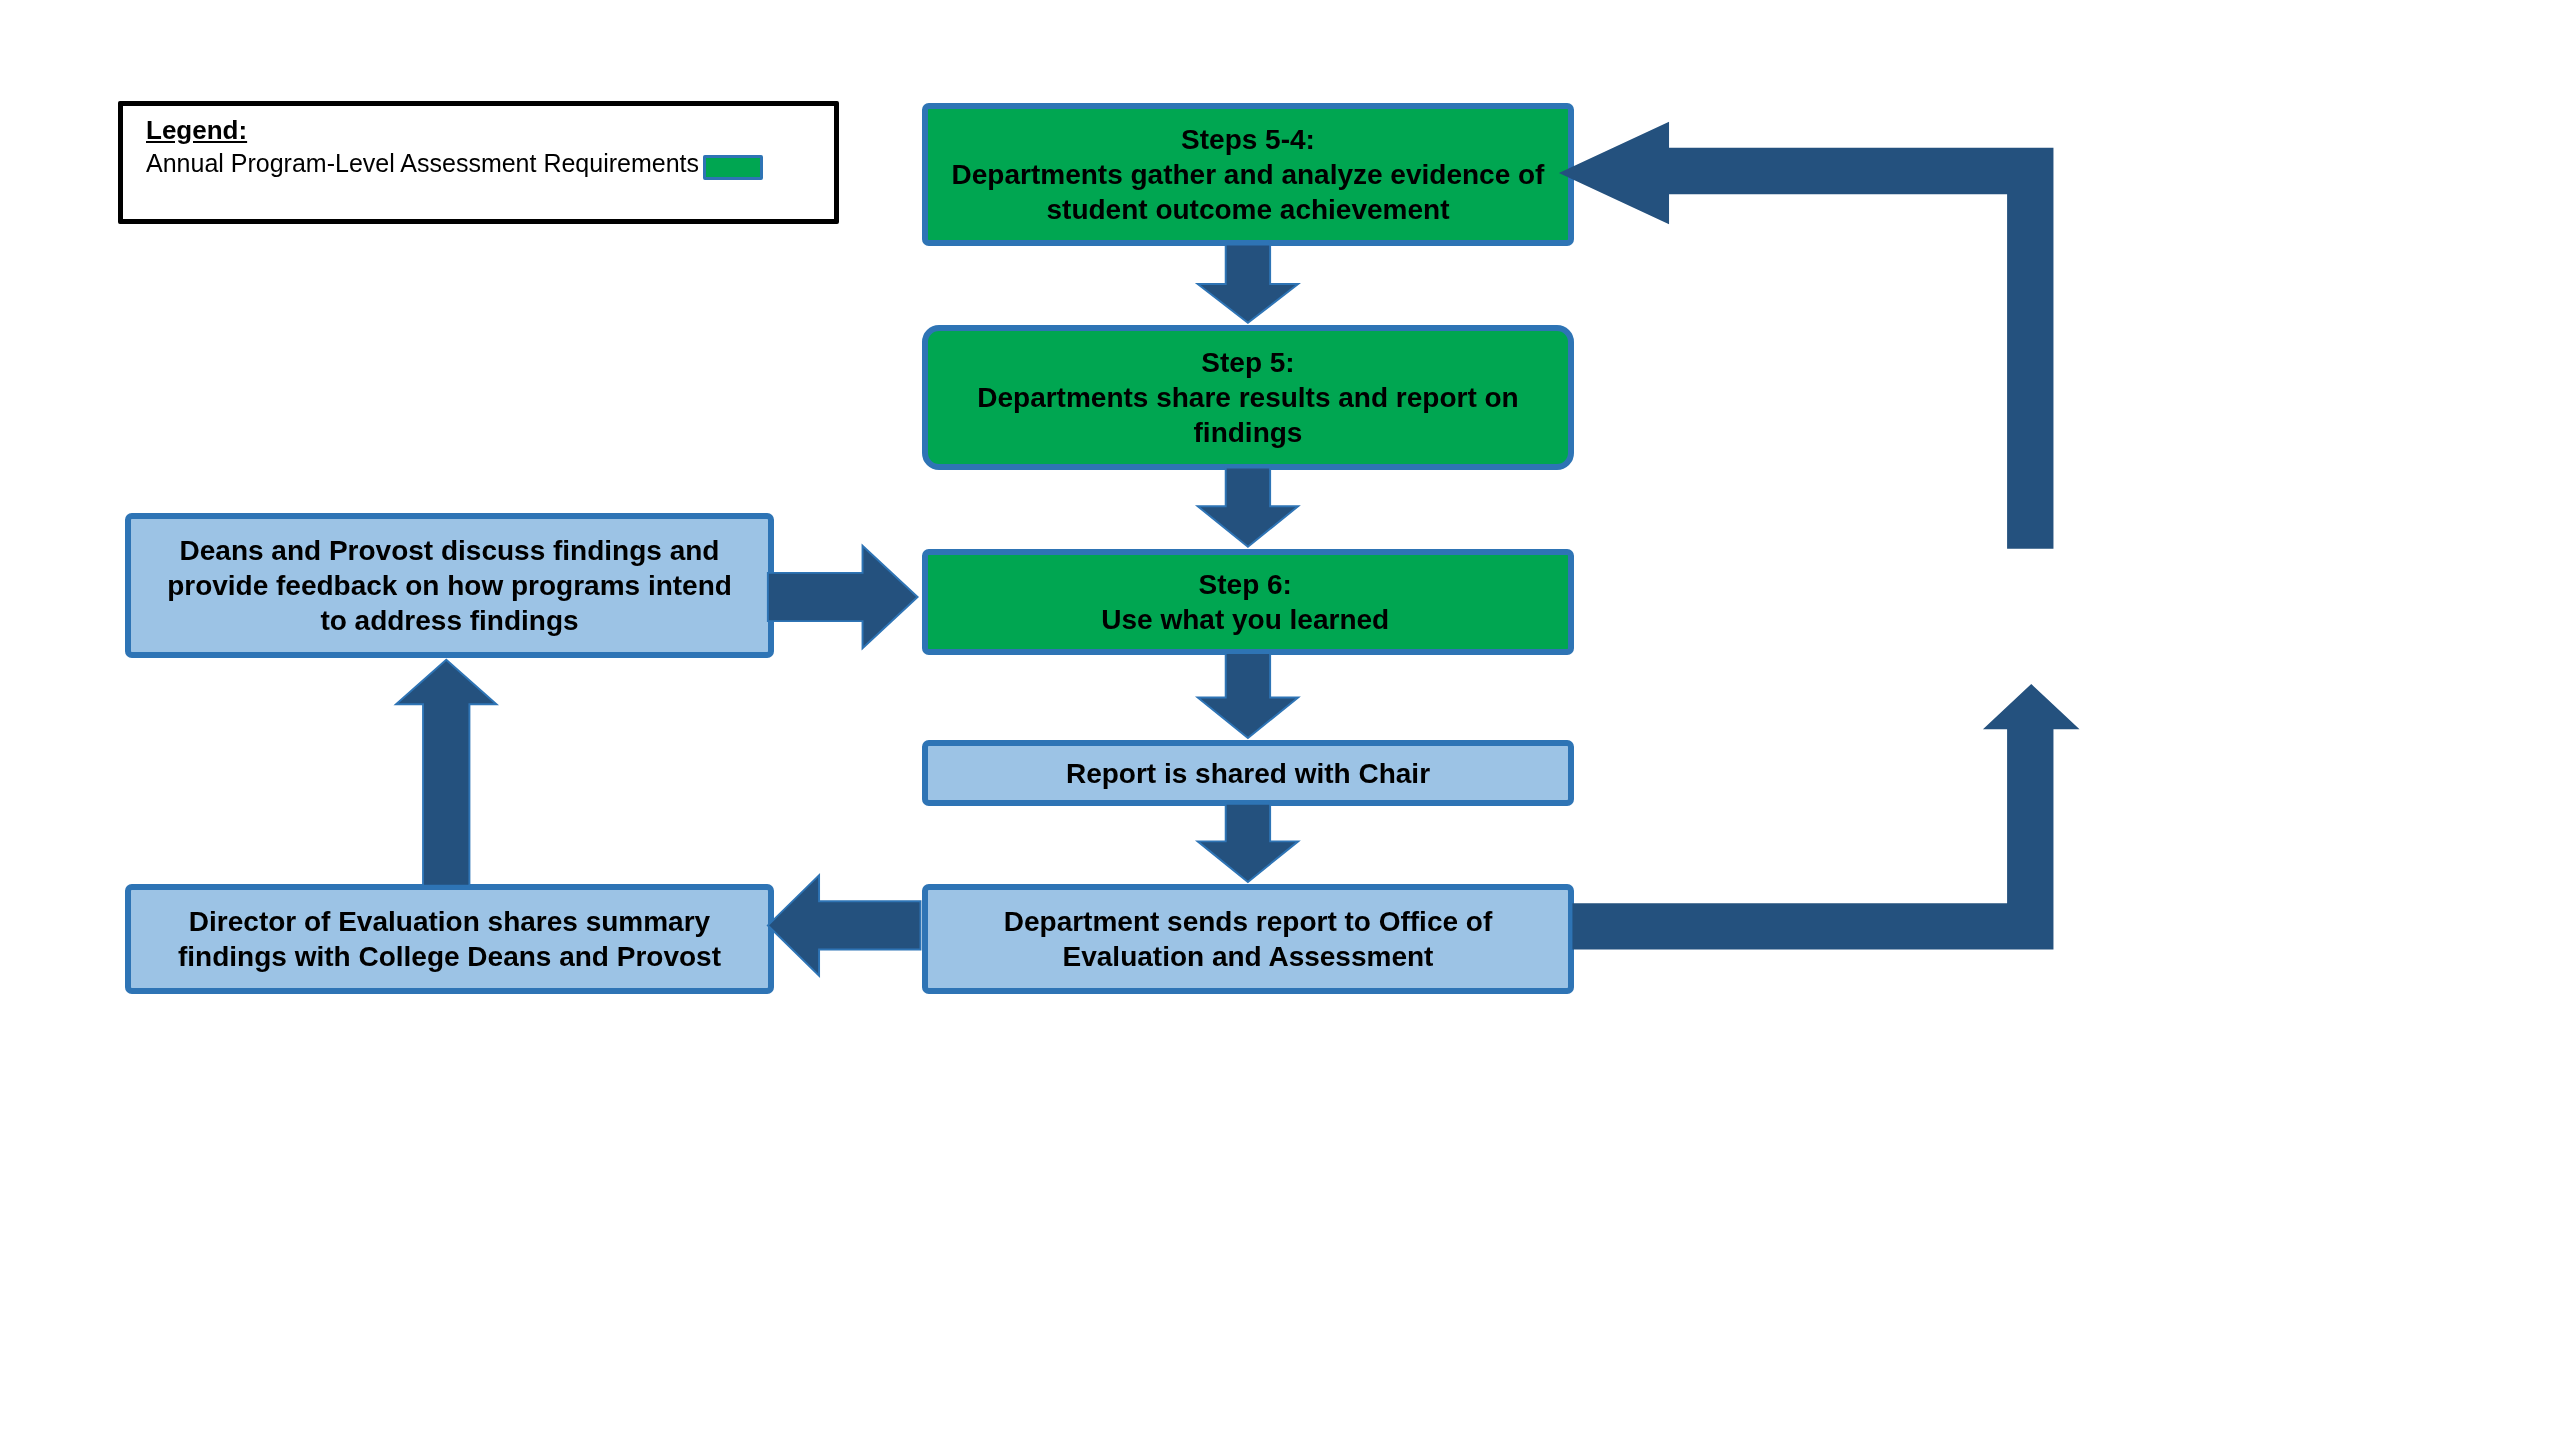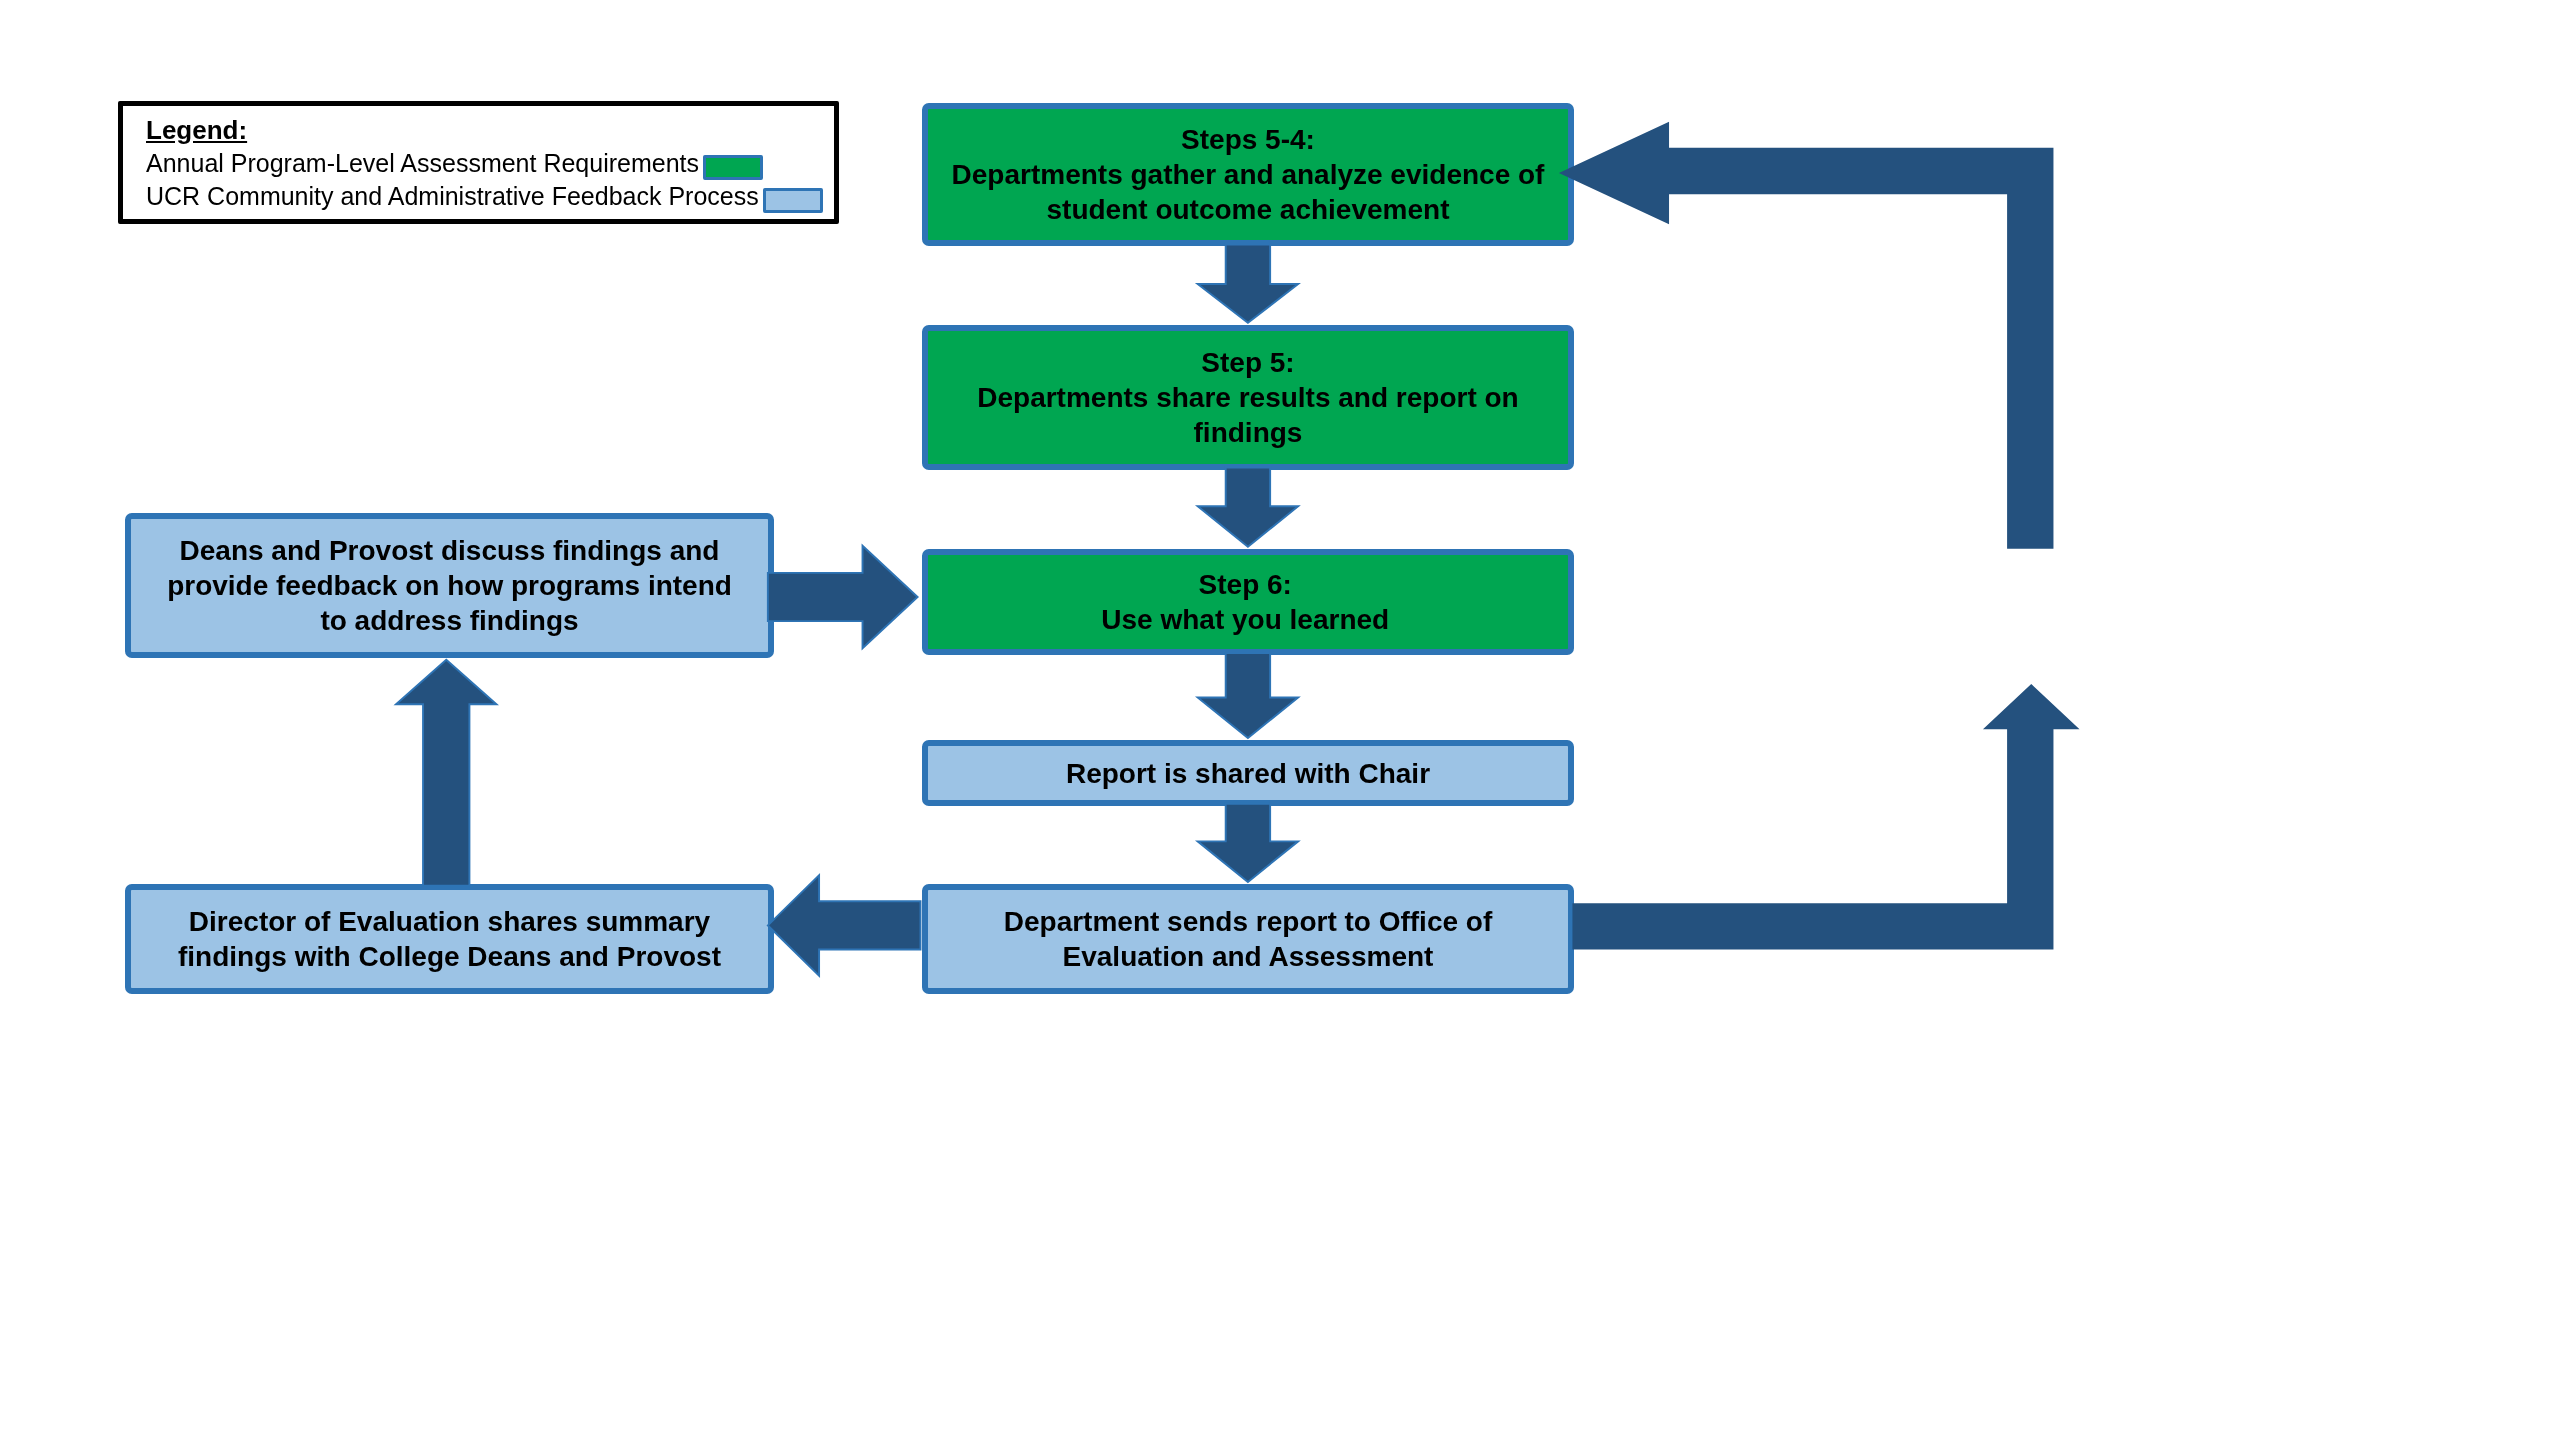--- a/index.html
+++ b/index.html
@@ -11,21 +11,21 @@
   .node{
     position:absolute;display:flex;align-items:center;justify-content:center;
     text-align:center;font-weight:bold;font-size:28px;line-height:35px;
     border:6.8px solid var(--color-accent,#2E74B5);border-radius:6.8px;
     box-sizing:border-box;padding:3.9px 13.5px;
   }
   .node .lbl{white-space:pre-line;}
   .node.green{background:var(--color-green,#00A651);}
   .node.blue{background:var(--color-lightblue,#9CC3E5);}
   #n-steps14{left:922px;top:103px;width:652px;height:143px;}
-  #n-step5{left:922px;top:325px;width:652px;height:145px;}
+  #n-step5{left:922px;top:325px;width:652px;height:145px;border-radius:17px;}
   #n-step6{left:922px;top:549px;width:652px;height:106px;padding-left:8px;}
   #n-chair{left:922px;top:740px;width:652px;height:66px;}
   #n-dept{left:922px;top:884px;width:652px;height:110px;}
   #n-deans{left:125px;top:513px;width:649px;height:145px;}
   #n-director{left:125px;top:884px;width:649px;height:110px;}
   #n-meta{left:1719px;top:547px;width:657px;height:143px;}
   
   .legend{
     position:absolute;left:118px;top:101px;width:721px;height:123px;
     border:5.8px solid var(--color-legendBorder,#000);background:#fff;
@@ -45,24 +45,20 @@
 </head>
 <body>
 
 <div class="canvas">
 
   <div class="legend">
     <div class="legend-title">Legend:</div>
     <div class="legend-row">
       <span>Annual Program-Level Assessment Requirements</span>
       <span class="swatch green"></span>
-    </div>
-    <div class="legend-row">
-      <span>UCR Community and Administrative Feedback Process</span>
-      <span class="swatch lightblue"></span>
     </div>
   </div>
 
   <div class="node green" id="n-steps14">
     <span class="lbl">Steps 5-4:
 Departments gather and analyze evidence of
 student outcome achievement</span>
   </div>
   <div class="node green" id="n-step5">
     <span class="lbl">Step 5:

